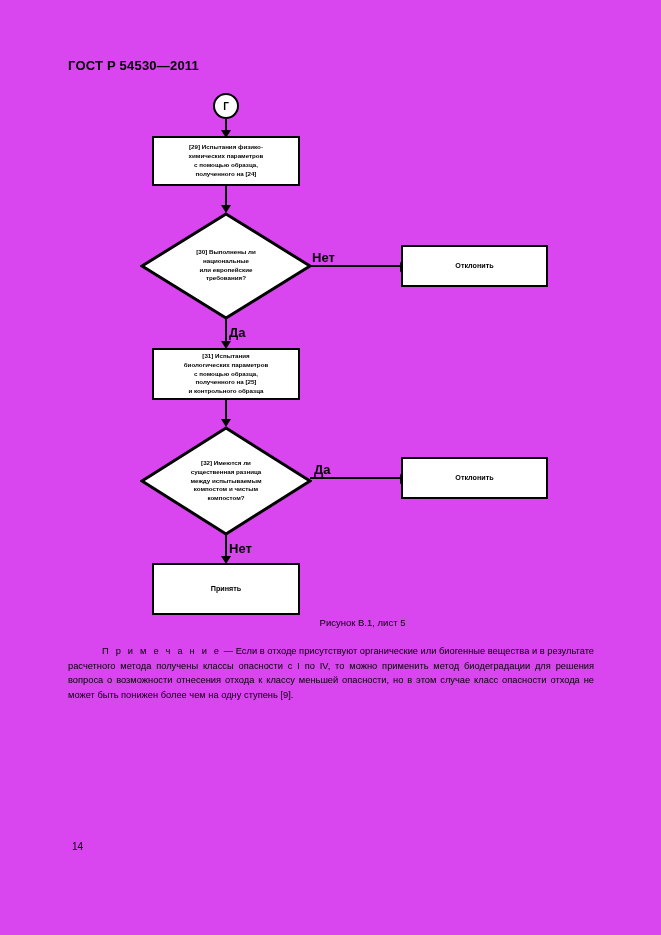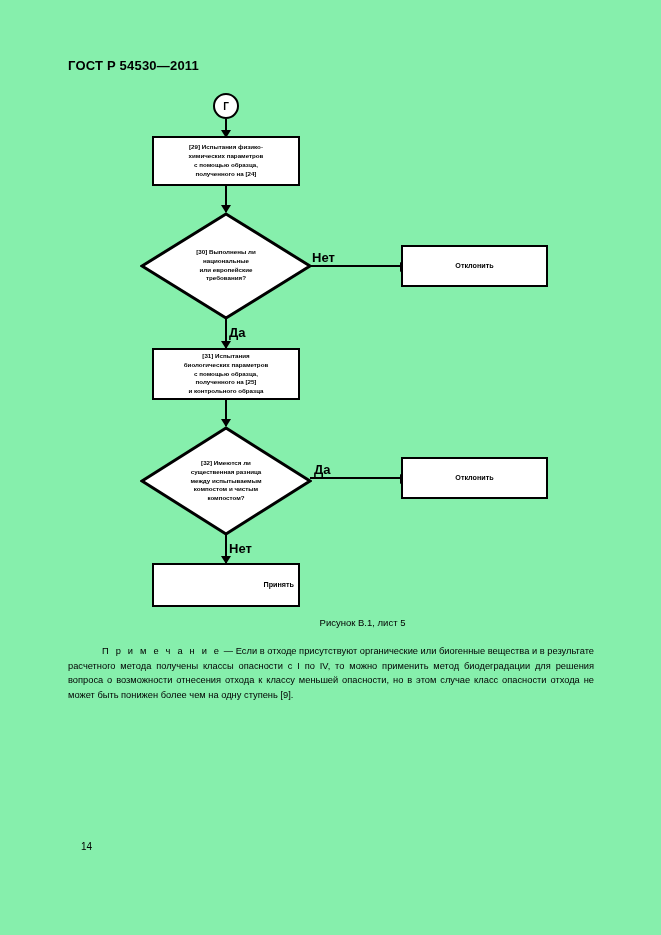--- a/index.html
+++ b/index.html
@@ -14,21 +14,21 @@
     font-family: "Liberation Sans", sans-serif;
     color: #000000;
     overflow: hidden;
   }
 
   .page {
     position: absolute;
     left: 0; top: 0;
     width: 661px;
     height: 935px;
-    background: #86efac;
+    background: #d946ef;
   }
 
   
   .doc-header {
     position: absolute;
     left: 68px;
     top: 58px;
     font-size: 13px;
     font-weight: bold;
     letter-spacing: 0.2px;
@@ -164,21 +164,21 @@
     text-align: justify;
     text-indent: 34px;
   }
   .note .note-word {
     letter-spacing: 2.2px;
   }
 
   
   .page-number {
     position: absolute;
-    left: 81px;
+    left: 72px;
     top: 841px;
     font-size: 10px;
   }
 </style>
 </head>
 <body>
 
 <div class="page">
 
   <div class="doc-header">ГОСТ Р 54530—2011</div>
@@ -263,21 +263,21 @@
     <div class="edge-label" style="left:314px; top:462px;">Да</div>
 
     <div class="node box big-label" style="left:401px; top:457px; width:147px; height:42px;">
       <div>Отклонить</div>
     </div>
 
     <div class="vline" style="left:225px; top:534px; height:30px;"></div>
     <div class="arrow-down" style="left:221px; top:556px;"></div>
     <div class="edge-label" style="left:229px; top:541px;">Нет</div>
 
-    <div class="node box big-label" style="left:152px; top:563px; width:148px; height:44px;justify-content:flex-end;">
+    <div class="node box big-label" style="left:152px; top:563px; width:148px; height:52px;">
       <div>Принять</div>
     </div>
 
   </div>
 
   <div class="figure-caption">Рисунок В.1, лист 5</div>
 
   <div class="note"><span class="note-word">П р и м е ч а н и е</span><span> — </span><span>Если в отходе присутствуют органические или биогенные вещества и в результате расчетного метода получены классы опасности с I по IV, то можно применить метод биодеградации для решения вопроса о возможности отнесения отхода к классу меньшей опасности, но в этом случае класс опасности отхода не может быть понижен более чем на одну ступень [9].</span></div>
 
   <div class="page-number">14</div>

